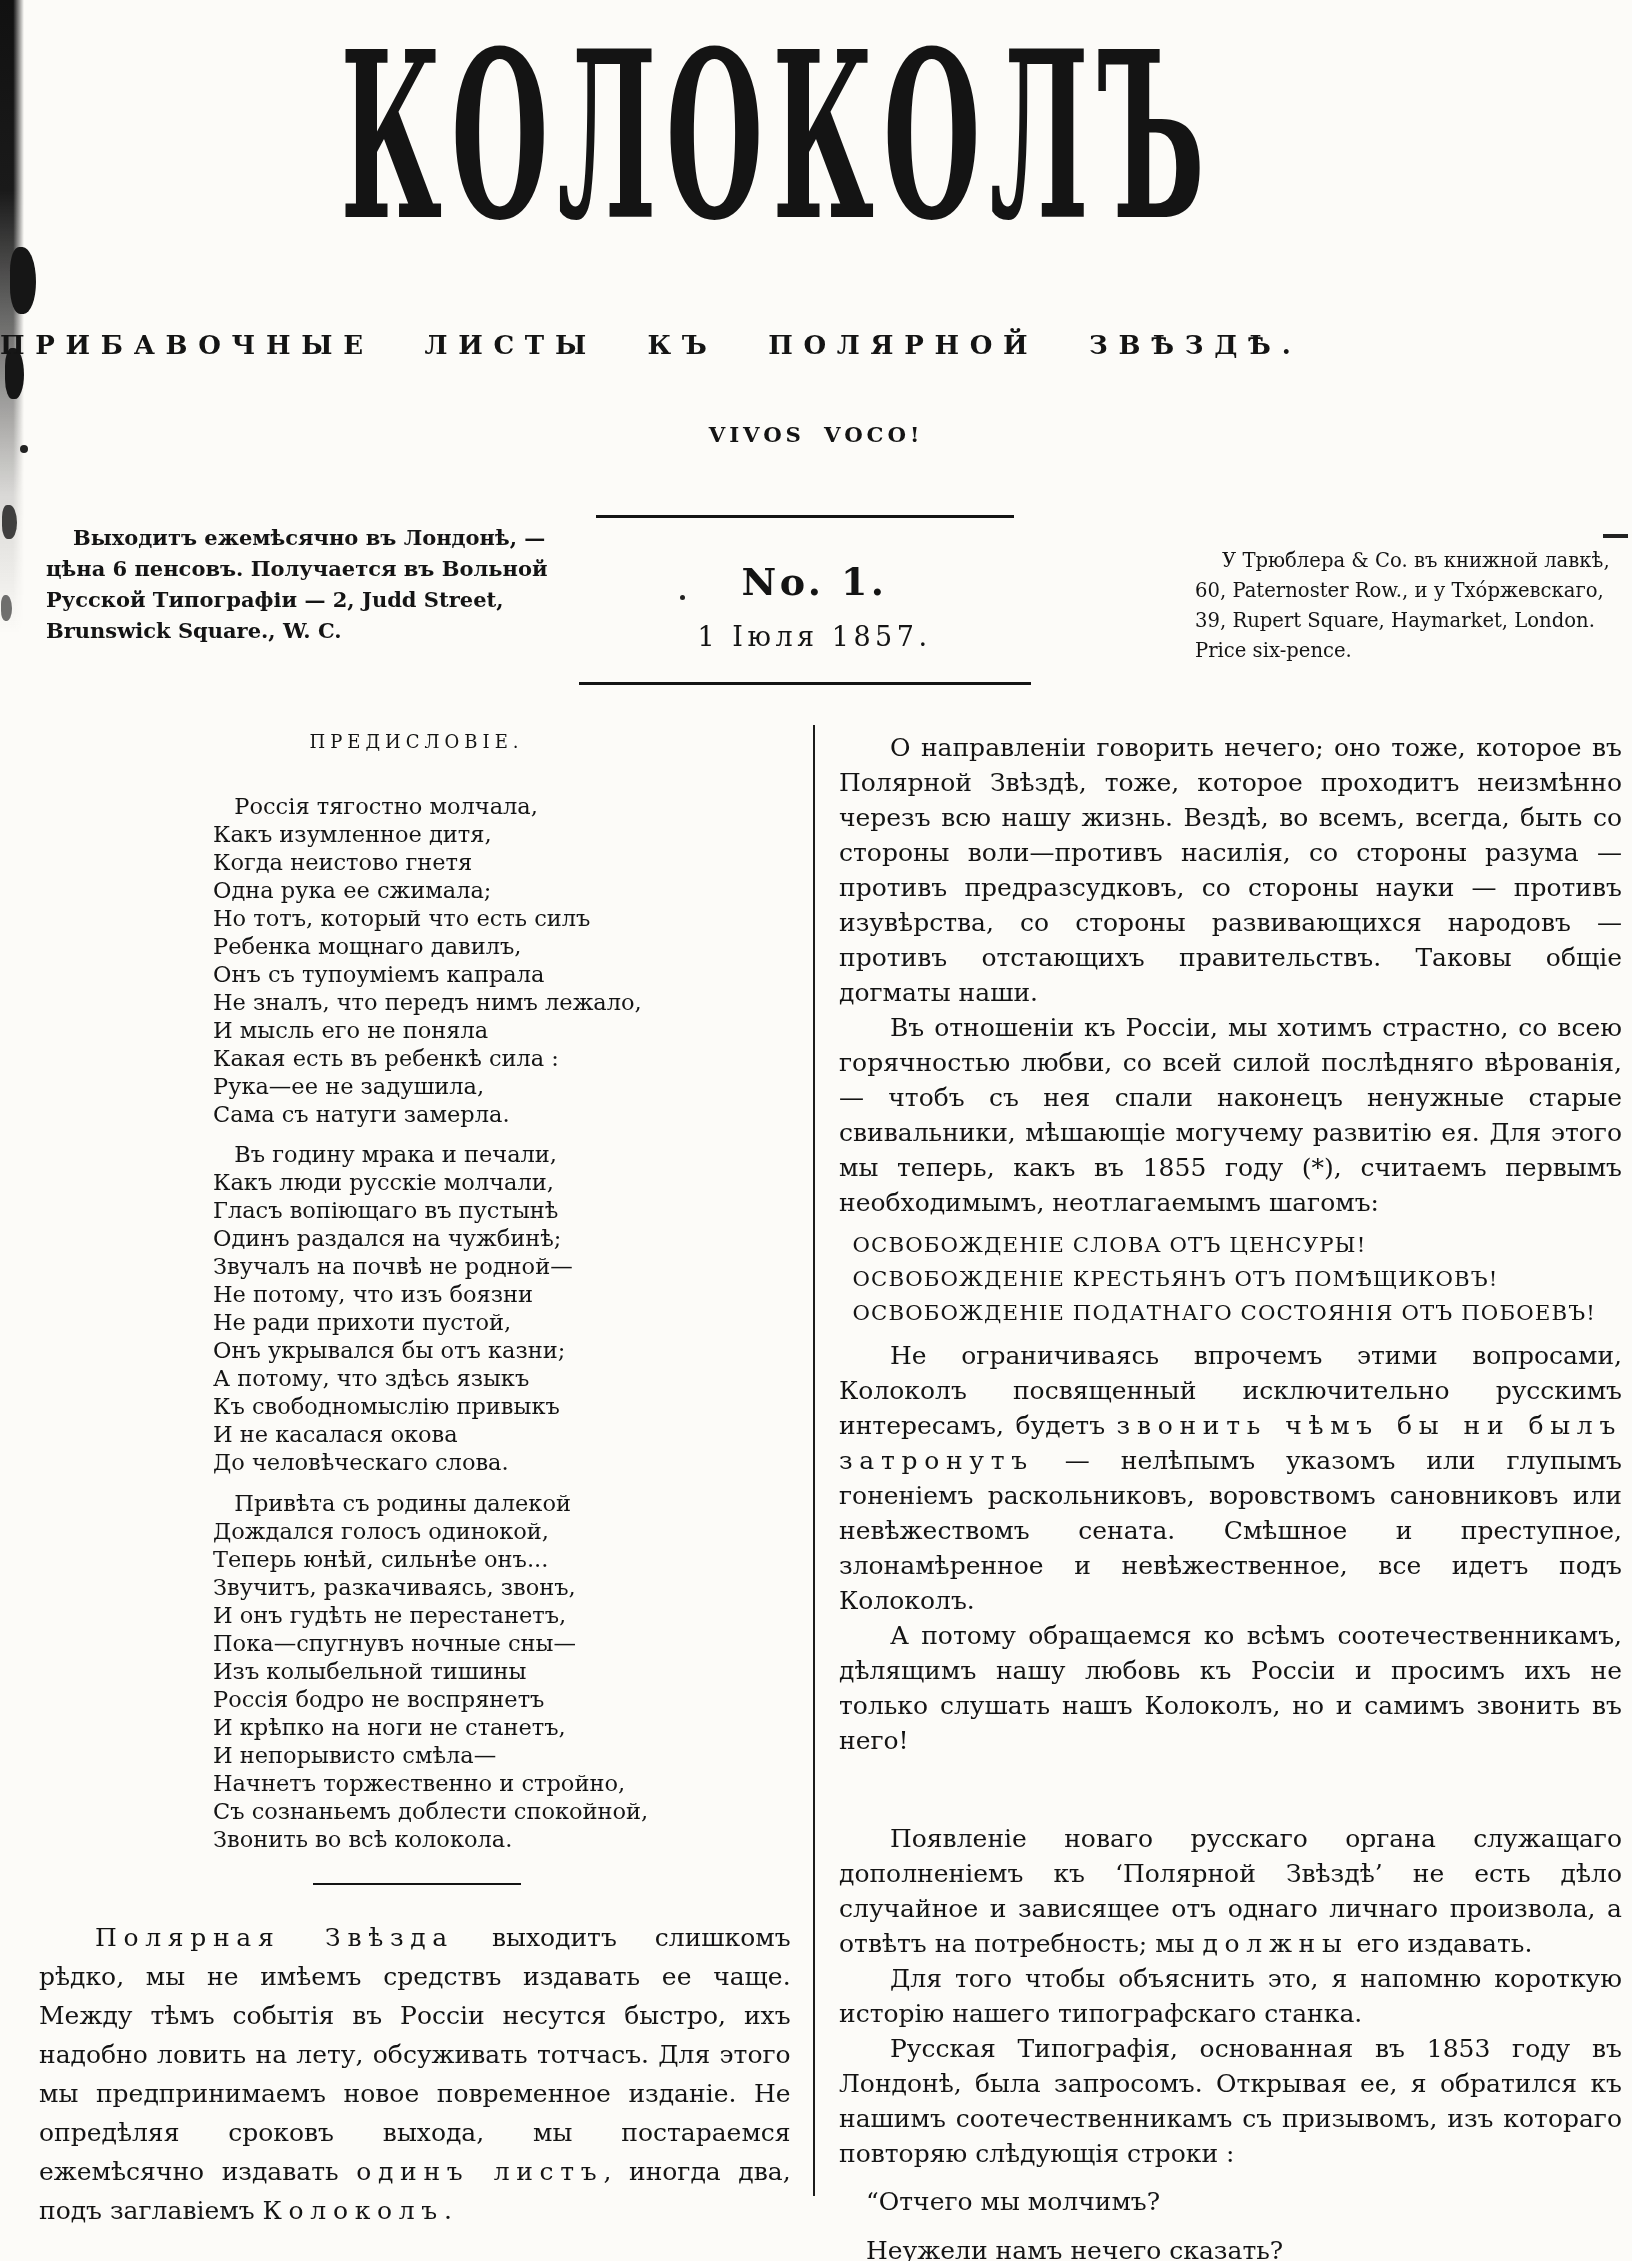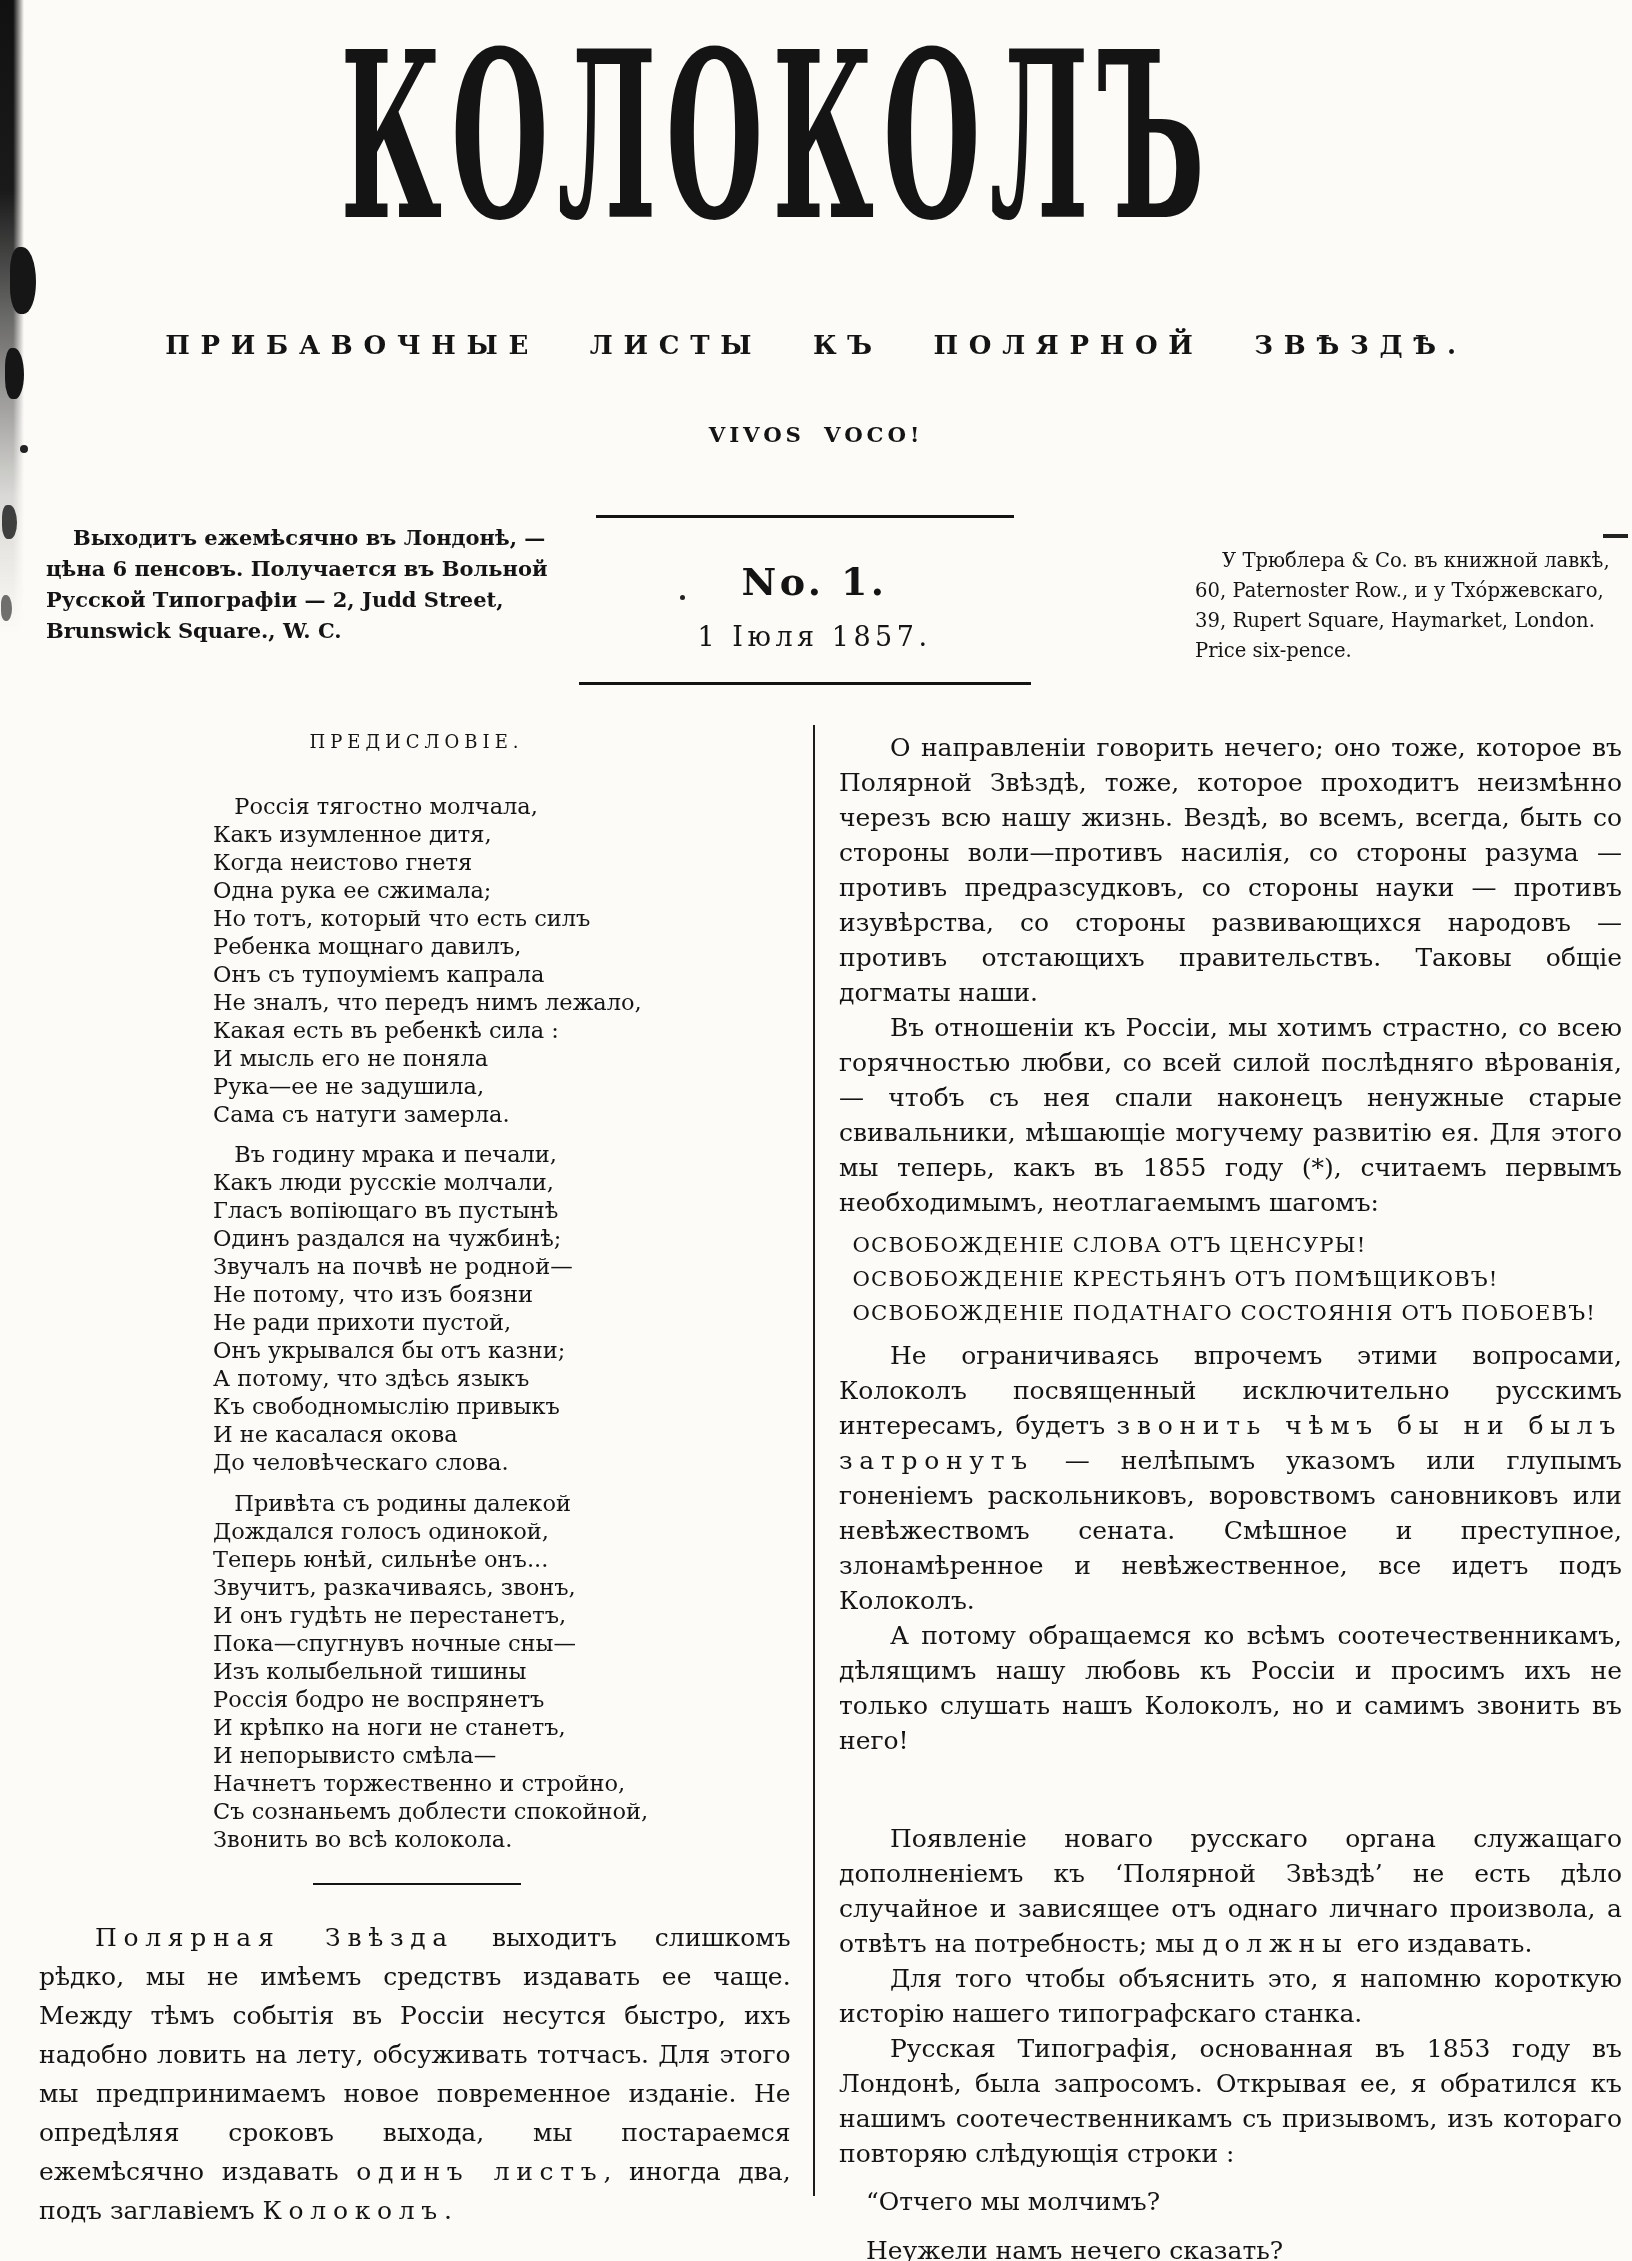--- a/index.html
+++ b/index.html
@@ -22,21 +22,21 @@
   .blob{position:absolute;background:#161616;border-radius:40% 60% 55% 45%;}
   .dot{position:absolute;background:#222;border-radius:50%;}
   .dash{position:absolute;background:#222;}
   
   .masthead{position:absolute;top:2.2px;left:-39px;width:100%;text-align:center;}
   .masthead-text{
     display:inline-block;font-size:112px;font-weight:bold;letter-spacing:9px;
     transform:scaleY(2.05);transform-origin:top center;white-space:nowrap;
   }
   .subtitle{
-    position:absolute;top:330px;left:0;width:100%;text-align:center;
+    position:absolute;top:330px;left:0;width:100%;
     font-size:26px;font-weight:bold;letter-spacing:10.7px;word-spacing:31px;white-space:nowrap;
   }
   .motto{
     position:absolute;top:422px;left:0;width:100%;text-align:center;
     font-size:21.3px;font-weight:bold;letter-spacing:3.9px;word-spacing:7.9px;
   }
   
   .rule-top{position:absolute;left:596px;top:515px;width:418px;height:2.8px;background:#141414;}
   .rule-bottom{position:absolute;left:579px;top:682px;width:452px;height:2.8px;background:#141414;}
   .info-left{
@@ -117,22 +117,22 @@
     <div class="poem">
       <div class="stanza">
           <div class="poem-line">Россія тягостно молчала,</div>
           <div class="poem-line">Какъ изумленное дитя,</div>
           <div class="poem-line">Когда неистово гнетя</div>
           <div class="poem-line">Одна рука ее сжимала;</div>
           <div class="poem-line">Но тотъ, который что есть силъ</div>
           <div class="poem-line">Ребенка мощнаго давилъ,</div>
           <div class="poem-line">Онъ съ тупоуміемъ капрала</div>
           <div class="poem-line">Не зналъ, что передъ нимъ лежало,</div>
+          <div class="poem-line">И мысль его не поняла</div>
           <div class="poem-line">Какая есть въ ребенкѣ сила :</div>
-          <div class="poem-line">И мысль его не поняла</div>
           <div class="poem-line">Рука—ее не задушила,</div>
           <div class="poem-line">Сама съ натуги замерла.</div>
         </div>
       <div class="stanza">
           <div class="poem-line">Въ годину мрака и печали,</div>
           <div class="poem-line">Какъ люди русскіе молчали,</div>
           <div class="poem-line">Гласъ вопіющаго въ пустынѣ</div>
           <div class="poem-line">Одинъ раздался на чужбинѣ;</div>
           <div class="poem-line">Звучалъ на почвѣ не родной—</div>
           <div class="poem-line">Не потому, что изъ боязни</div>

